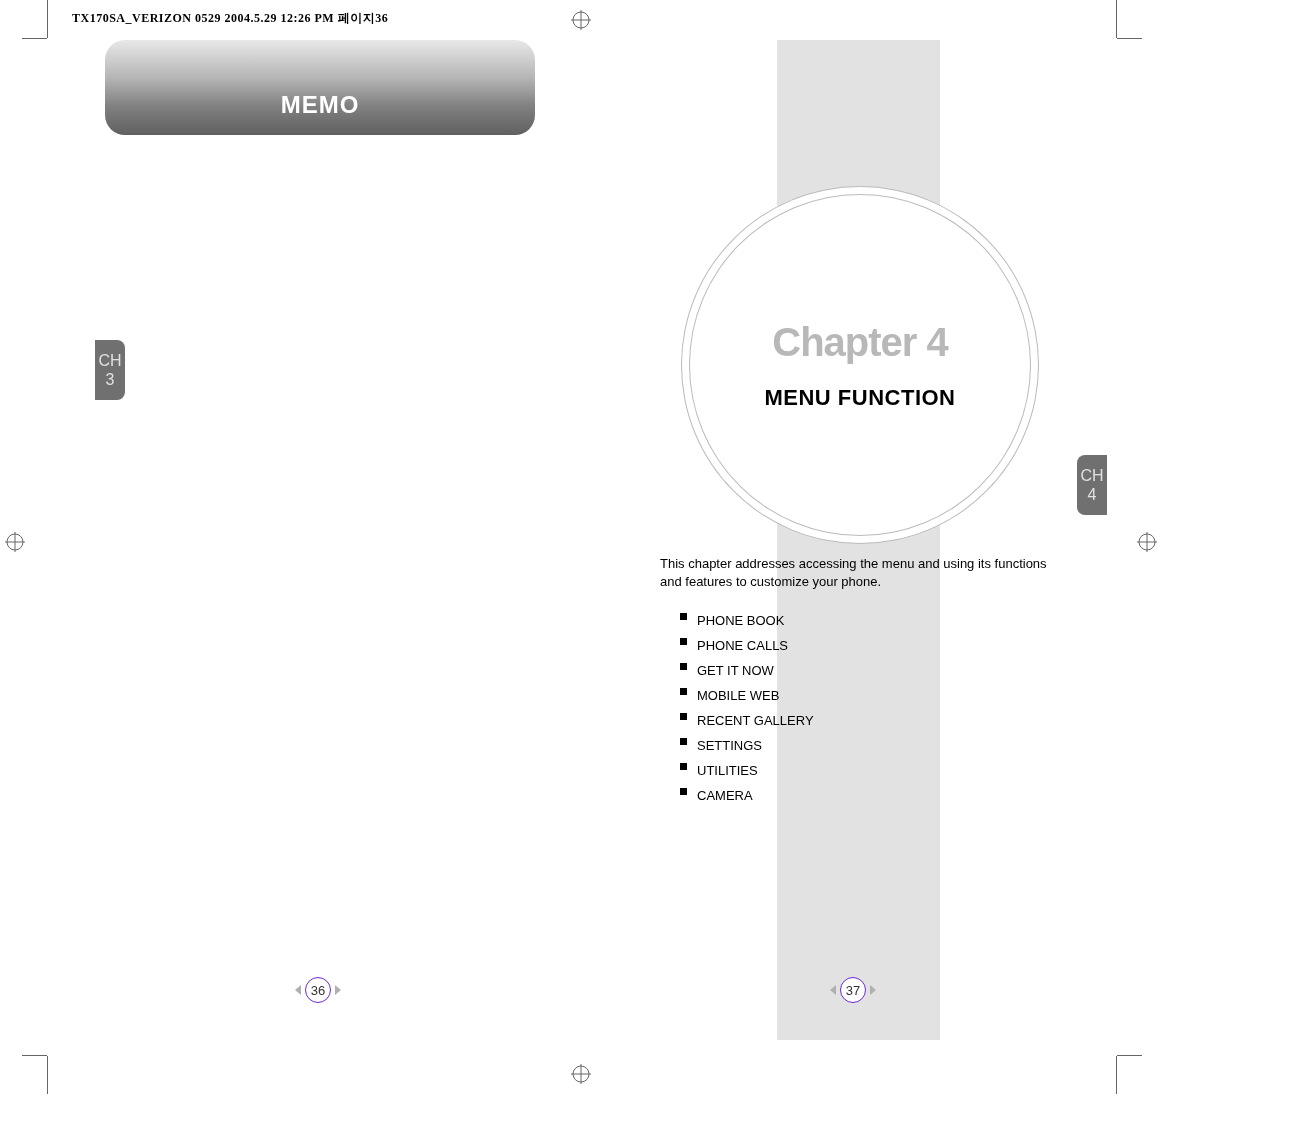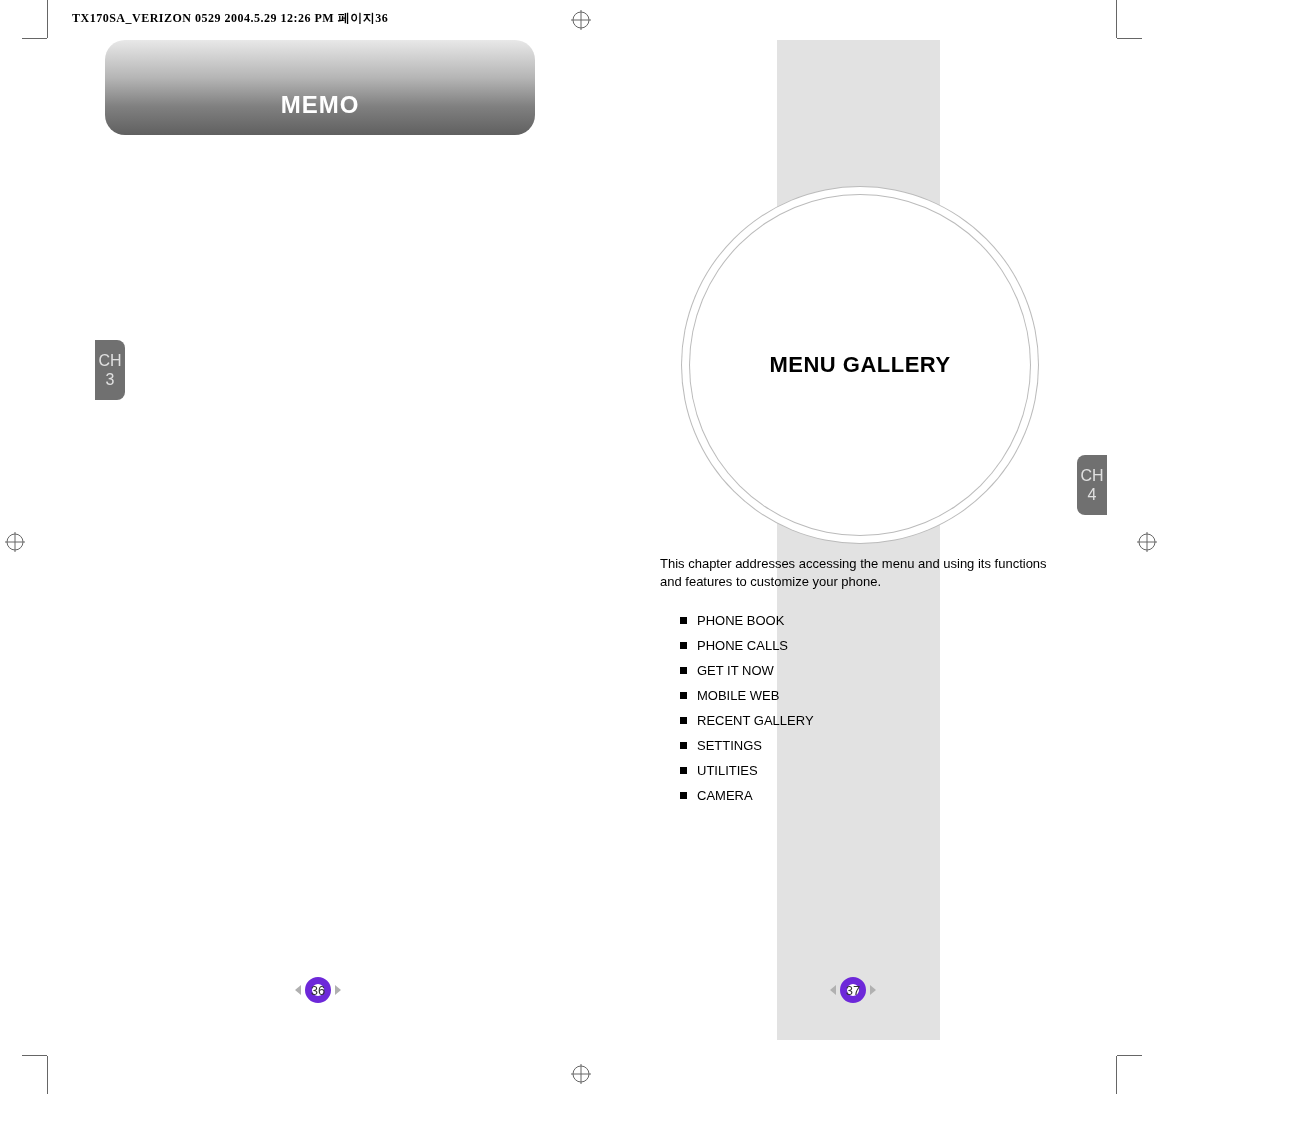--- a/index.html
+++ b/index.html
@@ -229,21 +229,20 @@
     
     .menu-list {
       position: absolute;
       top: 613px;
       left: 680px;
       list-style: none;
     }
     
     .menu-list li {
       display: flex;
-      align-items: center;
       gap: 10px;
       font-size: 13px;
       color: #000;
       margin-bottom: 10px;
     }
     
     .bullet {
       width: 7px;
       height: 7px;
       background: #000;
@@ -284,21 +283,21 @@
       width: 0;
       height: 0;
       border-top: 5px solid transparent;
       border-bottom: 5px solid transparent;
       border-left: 6px solid #b0b0b0;
     }
     
     .page-inner {
       width: 26px;
       height: 26px;
-      border: 7px solid #6d28d9;
+      border: 1px solid #6d28d9;
       border-radius: 50%;
       display: flex;
       align-items: center;
       justify-content: center;
       background: #fff;
     }
     
     .page-left {
       left: 298px;
     }
@@ -355,21 +354,22 @@
 </div>
 
 <div class="ch-tab ch-tab-left">
   <span>CH</span>
   <span>3</span>
 </div>
 
 <div class="gray-column"></div>
 
 <div class="chapter-circle">
-  <div class="chapter-subtitle">MENU GALLERY</div>
+  <div class="chapter-title">Chapter 4</div>
+  <div class="chapter-subtitle">MENU FUNCTION</div>
 </div>
 
 <div class="chapter-description">This chapter addresses accessing the menu and using its functions and features to customize your phone.</div>
 
 <ul class="menu-list">
   <li>
       <span class="bullet"></span>
       <span>PHONE BOOK</span>
     </li>
   <li>

